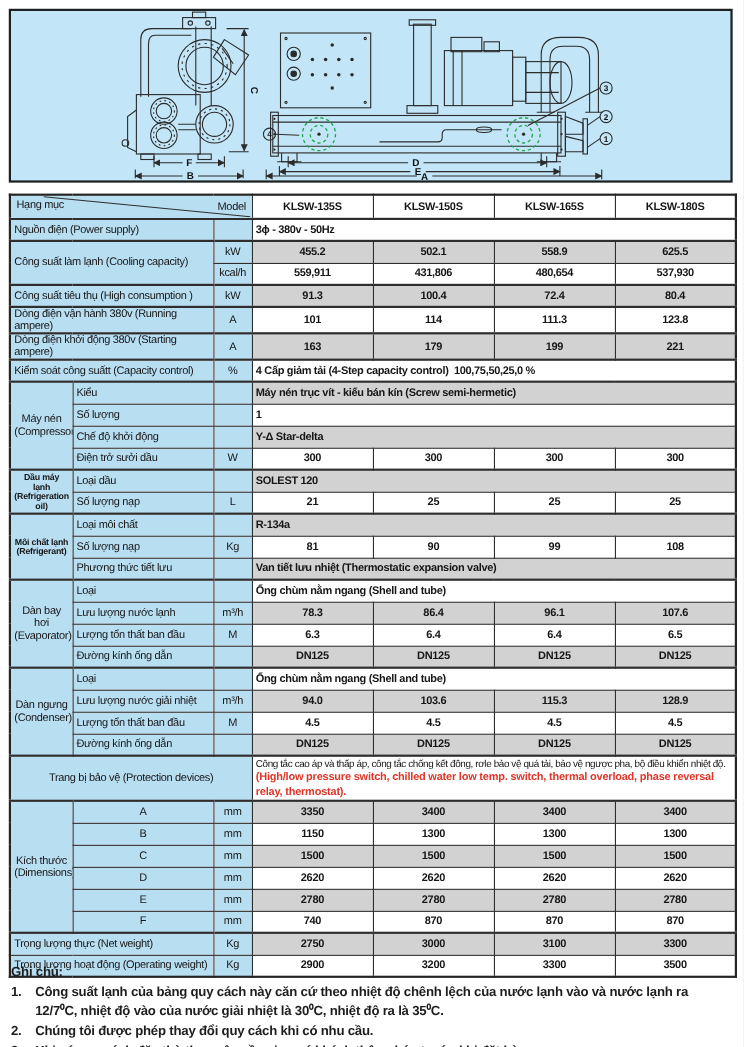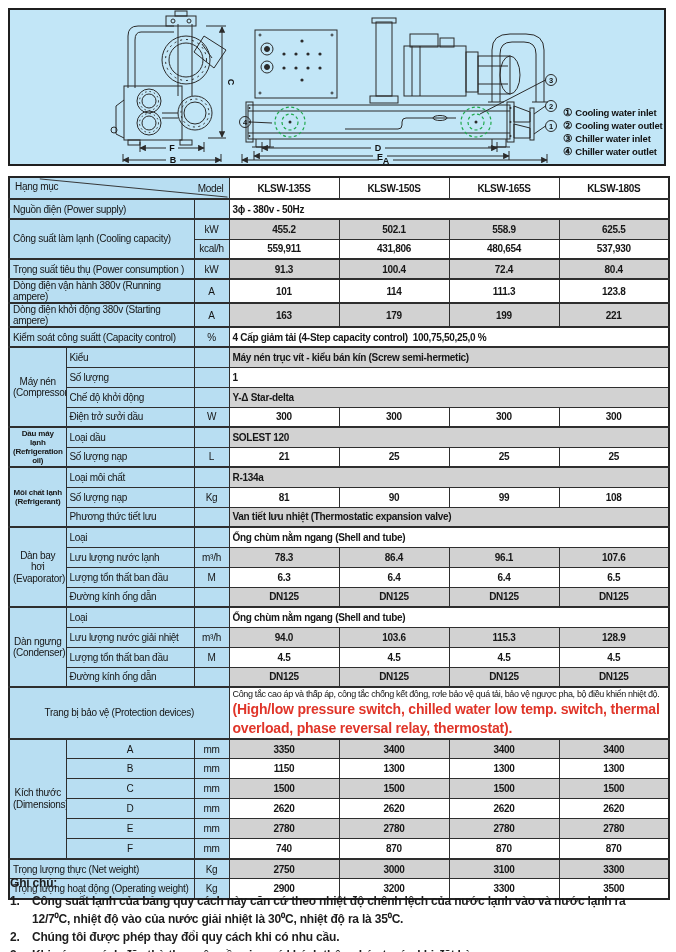--- a/index.html
+++ b/index.html
@@ -27,21 +27,21 @@
   td.group{text-align:center;white-space:pre-line;line-height:1.15;}
   td.group.small{font-size:8px;letter-spacing:-0.2px;font-weight:bold;}
   td.label{text-align:left;}
   td.center{text-align:center;}
   td.unit{text-align:center;font-size:9.5px;}
   td.val{text-align:center;font-weight:bold;}
   td.span{text-align:left;font-weight:bold;}
   td.big{font-size:11.5px;}
   tr.tall td{height:30px;}
   .prot1{font-size:9px;font-weight:normal;line-height:1.35;letter-spacing:-0.35px;color:#131313;}
-  .prot2{font-size:14px;font-weight:bold;line-height:1.35;letter-spacing:-0.2px;color:#e03529;}
+  .prot2{font-size:10px;font-weight:bold;line-height:1.35;letter-spacing:-0.2px;color:#e03529;}
   .hdrcell{position:relative;padding:0;}
   .hdrcell .hm{position:absolute;left:5px;top:3px;font-size:10px;}
   .hdrcell .md{position:absolute;right:5px;bottom:4px;font-size:10px;}
   .hdrcell svg{position:absolute;left:0;top:0;width:100%;height:100%;}
   td.model{text-align:center;font-weight:bold;font-size:10.5px;}
 
   
   .notes{position:absolute;left:10px;top:874px;width:656px;font-size:12px;font-weight:bold;
          letter-spacing:-0.2px;color:#1d1d1d;line-height:1.5;}
   .note-row{display:flex;}
@@ -211,26 +211,20 @@
         <line x1="232" y1="144" x2="232" y2="153"></line>
           <line x1="537" y1="144" x2="537" y2="153"></line>
         <line x1="232" y1="150" x2="369" y2="150" marker-start="url(#ar)"></line>
         <line x1="383" y1="150" x2="537" y2="150" marker-end="url(#ar)"></line>
       </g>
       <text x="368" y="141" font-size="9" font-weight="bold" fill="#111" text-anchor="middle">D</text>
       <text x="370" y="149.5" font-size="9" font-weight="bold" fill="#111" text-anchor="middle">E</text>
       <text x="376" y="153.5" font-size="9" font-weight="bold" fill="#111" text-anchor="middle">A</text>
     </svg>
 
-    <div class="legend">
-        <div class="legend-row"><span class="num">①</span><span>Cooling water inlet</span></div>
-        <div class="legend-row"><span class="num">②</span><span>Cooling water outlet</span></div>
-        <div class="legend-row"><span class="num">③</span><span>Chiller water inlet</span></div>
-        <div class="legend-row"><span class="num">④</span><span>Chiller water outlet</span></div>
-      </div>
   </div>
 
   <table class="spec">
     <colgroup>
       <col style="width:57px">
         <col style="width:128px">
         <col style="width:35px">
       <col style="width:110px">
         <col style="width:110px">
         <col style="width:110px">
@@ -264,21 +258,21 @@
           <td class="gray val">625.5</td>
         </tr>
         <tr>
           <td class="blue unit">kcal/h</td>
           <td class="white val">559,911</td>
           <td class="white val">431,806</td>
           <td class="white val">480,654</td>
           <td class="white val">537,930</td>
         </tr>
         <tr class="sec ">
-          <td class="blue label" colspan="2">Trọng suất tiêu thụ (Power consumption )</td>
+          <td class="blue label" colspan="2">Công suất tiêu thụ (High consumption )</td>
           <td class="blue unit">kW</td>
           <td class="gray val">91.3</td>
           <td class="gray val">100.4</td>
           <td class="gray val">72.4</td>
           <td class="gray val">80.4</td>
         </tr>
         <tr class="sec ">
           <td class="blue label" colspan="2">Dòng điện vận hành 380v (Running ampere)</td>
           <td class="blue unit">A</td>
           <td class="white val">101</td>

